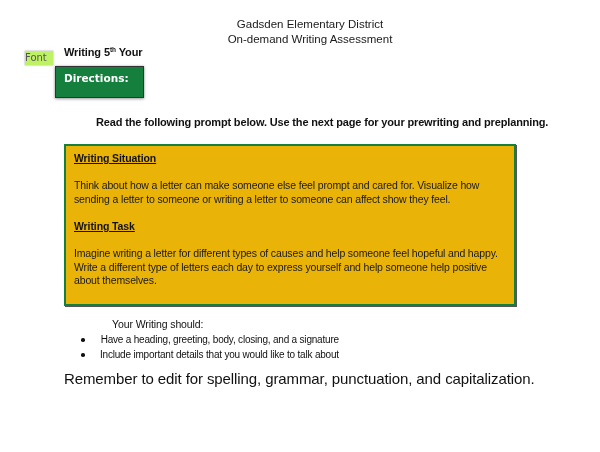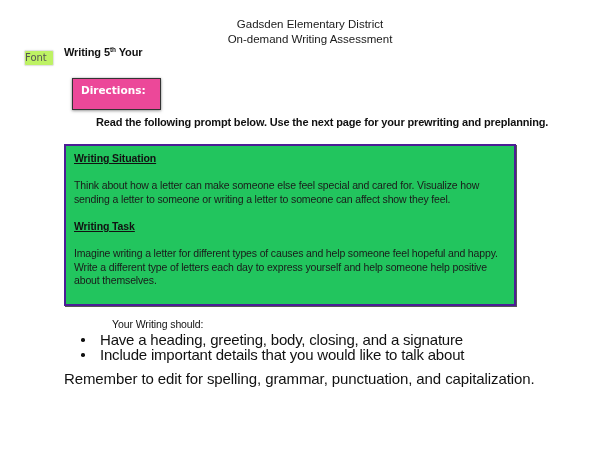--- a/index.html
+++ b/index.html
@@ -51,28 +51,27 @@
       line-height: 14px;
       letter-spacing: -0.1px;
     }
     .grade-title sup {
       font-size: 6.5px;
       vertical-align: 4px;
       line-height: 0;
     }
     .directions-box {
       position: absolute;
-      left: 72px;
+      left: 55px;
       top: 66px;
       width: 87px;
       height: 30px;
-      background: #ec4899;
+      background: #15803d;
       border: 1px solid #333333;
       box-shadow: 0 1px 3px rgba(0,0,0,0.35), 0 0 2px rgba(0,0,0,0.2);
-      margin-top: 12px;
     }
     .directions-label {
       position: absolute;
       left: 8px;
       top: 4px;
       color: #ffffff;
       font-family: "DejaVu Sans", sans-serif;
       font-size: 10.5px;
       font-weight: bold;
       line-height: 14px;
@@ -86,22 +85,22 @@
       line-height: 14px;
       letter-spacing: -0.15px;
       margin-left: 32px;
     }
     .prompt-box {
       position: absolute;
       left: 64px;
       top: 144px;
       width: 448px;
       height: 158px;
-      background: #22c55e;
-      border: 2px solid #4c1d95;
+      background: #eab308;
+      border: 2px solid #15803d;
       box-shadow: 1px 1px 0 #555555;
     }
     .section-heading {
       position: absolute;
       left: 8px;
       font-size: 10.5px;
       font-weight: bold;
       text-decoration: underline;
       line-height: 13px;
       letter-spacing: -0.1px;
@@ -128,24 +127,25 @@
       position: absolute;
       left: 64px;
       top: 332px;
       margin: 0;
       padding: 0;
       list-style: none;
     }
     .bullet-item {
       position: relative;
       height: 15px;
-      font-size: 15px;
+      font-size: 10px;
       line-height: 15px;
       letter-spacing: -0.2px;
       padding-left: 36px;
+      text-align: right;
     }
     .bullet-dot {
       position: absolute;
       left: 17px;
       top: 6px;
       width: 3.5px;
       height: 3.5px;
       border-radius: 50%;
       background: #111111;
     }
@@ -171,21 +171,21 @@
 <div class="grade-title"><span>Writing 5</span><sup>th</sup><span> Your</span></div>
 
 <div class="directions-box">
   <span class="directions-label">Directions:</span>
 </div>
 
 <div class="instruction">Read the following prompt below. Use the next page for your prewriting and preplanning.</div>
 
 <div class="prompt-box">
   <div class="section-heading" style="top:6px;">Writing Situation</div>
-  <div class="section-body" style="top:33px;">Think about how a letter can make someone else feel special and cared for. Visualize how sending a letter to someone or writing a letter to someone can affect show they feel.</div>
+  <div class="section-body" style="top:33px;">Think about how a letter can make someone else feel prompt and cared for. Visualize how sending a letter to someone or writing a letter to someone can affect show they feel.</div>
   <div class="section-heading" style="top:74px;">Writing Task</div>
   <div class="section-body" style="top:101px;">Imagine writing a letter for different types of causes and help someone feel hopeful and happy. Write a different type of letters each day to express yourself and help someone help positive about themselves.</div>
 </div>
 
 <div class="should-label">Your Writing should:</div>
 
 <ul class="bullet-list">
   <li class="bullet-item">
     <span class="bullet-dot"></span>
     <span>Have a heading, greeting, body, closing, and a signature</span>

